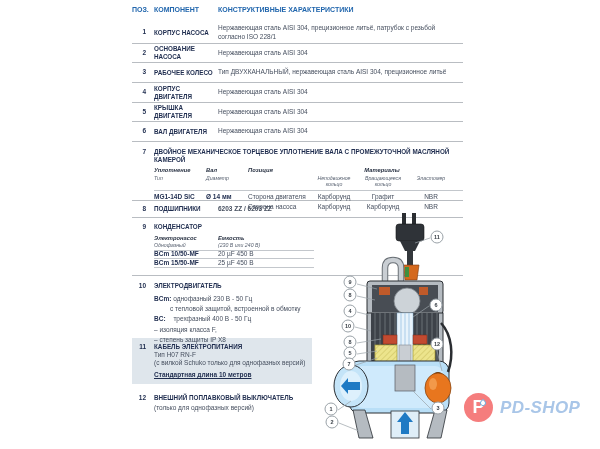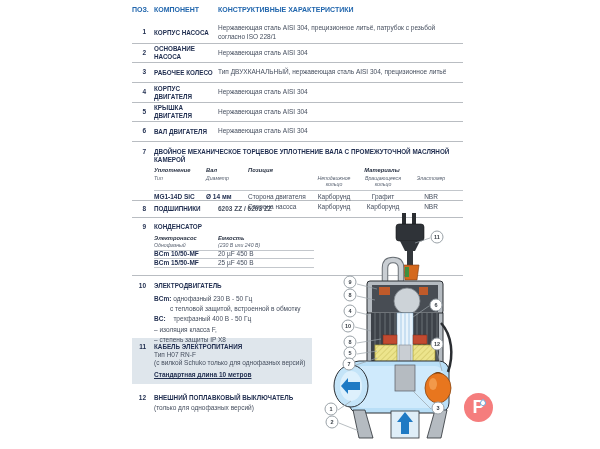--- a/index.html
+++ b/index.html
@@ -359,15 +359,16 @@
         <circle r="6"></circle>
         <text dy="2">3</text>
       </g>
   </svg>
 
   <div class="logo">
     <div class="logo-circle">
       <span class="logo-p">P</span>
       <span class="logo-drop"></span>
     </div>
+    <span class="logo-text">PD-SHOP</span>
   </div>
 
 </div>
 
 </body></html>

